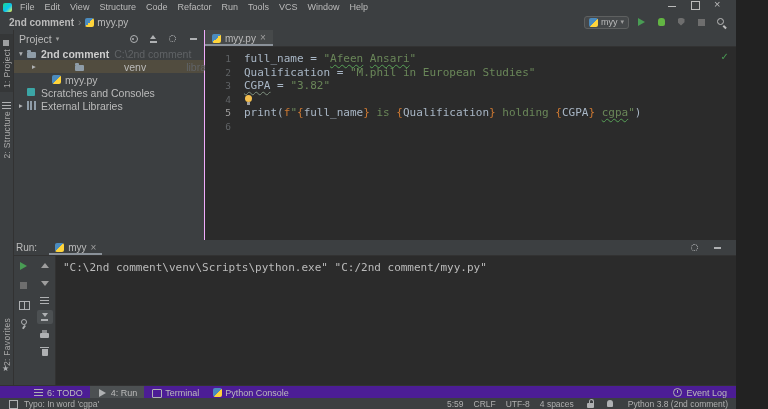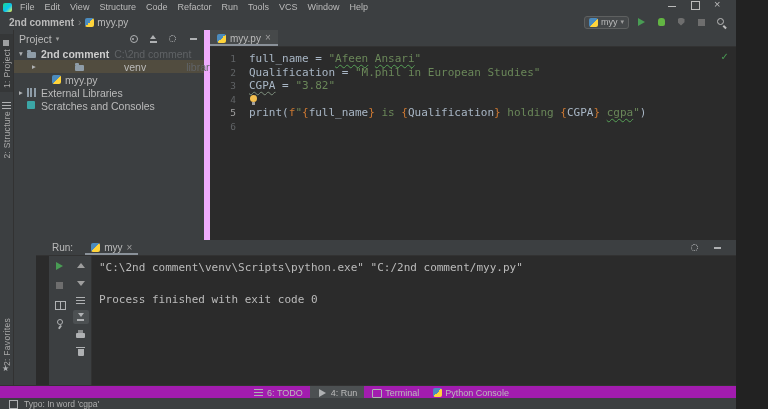--- a/index.html
+++ b/index.html
@@ -36,21 +36,21 @@
   .stripe{position:absolute;left:0;top:30px;width:13px;height:355px;background:#3C3F41;
           border-right:1px solid #323232;z-index:6;}
   .stripe-item{position:absolute;left:0;width:13px;display:flex;flex-direction:column;align-items:center;
                color:#A9A9A9;font-size:8.5px;}
   .stripe-label{writing-mode:vertical-rl;transform:rotate(180deg);white-space:nowrap;letter-spacing:.3px;}
   .stripe-item.active{background:#353738;}
 
   
   .main{position:absolute;top:30px;left:13px;right:0;height:210px;display:flex;}
 
-  .project-panel{width:191px;background:#3C3F41;border-right:6px solid #f0abfc;flex:none;}
+  .project-panel{width:191px;background:#3C3F41;border-right:1px solid #f0abfc;flex:none;}
   .panel-header{height:17px;display:flex;align-items:center;padding:0 4px 0 6px;gap:4px;font-size:10.5px;}
   .panel-header .title{color:#BBBBBB;}
   .panel-header-icons{margin-left:auto;display:flex;gap:6px;align-items:center;}
   .tree{font-size:10.5px;}
   .tree-row{height:13px;display:flex;align-items:center;white-space:nowrap;}
   .tree-row.selected{background:#514C3F;gap:35px;}
   .tree-row .chev{width:10px;font-size:7.5px;color:#AFB1B3;text-align:center;flex:none;}
   .tree-label{margin-left:4px;color:#BBBBBB;}
   .tree-label.bold{font-weight:bold;color:#CCCCCC;}
   .tree-detail{margin-left:5px;color:#606366;}
@@ -69,38 +69,38 @@
   .code-text{white-space:pre;font-family:"DejaVu Sans Mono",monospace;margin-left:6px;}
   .tk-v{color:#A9B7C6;}
   .tk-s{color:#6A8759;}
   .tk-b{color:#CC7832;}
   .tk-st{color:#6A8759;text-decoration:underline wavy #56A156 1px;text-underline-offset:2px;}
   .tk-vt{color:#A9B7C6;text-decoration:underline wavy #7F917F 1px;text-underline-offset:2px;}
   .inspect-ok{position:absolute;top:3px;right:7px;color:#499C54;font-size:10px;}
   .inspect-ok::before{content:"\2713";}
 
   
-  .runpanel{position:absolute;top:240px;left:0;right:0;height:145px;background:#2B2B2B;margin-left:36px;}
+  .runpanel{position:absolute;top:240px;left:0;right:0;height:145px;background:#2B2B2B;}
   .runheader{height:15px;background:#3C3F41;border-bottom:1px solid #323232;display:flex;align-items:center;
              padding-left:16px;font-size:10px;color:#BBBBBB;}
   .run-tab{display:flex;align-items:center;gap:4px;margin-left:12px;padding:0 6px;height:15px;
            box-shadow:inset 0 -2px 0 #8A9199;}
   .runheader-icons{margin-left:auto;display:flex;gap:8px;padding-right:12px;}
   .runbody{position:absolute;top:16px;bottom:0;left:13px;right:0;display:flex;}
   .runcol{width:21px;background:#3C3F41;display:flex;flex-direction:column;align-items:center;
           padding-top:3px;gap:5px;flex:none;}
   .runcol.col2{border-right:1px solid #323232;gap:3px;}
   .icbtn{width:16px;height:14px;display:flex;align-items:center;justify-content:center;}
   .icbtn.boxed{background:#4C5052;border-radius:2px;}
   .console{flex:1;padding:4px 0 0 7px;font-size:11px;line-height:16px;color:#BBBBBB;overflow:hidden;}
   .console-line{white-space:pre;font-family:"DejaVu Sans Mono",monospace;}
 
   
-  .bottombar{position:absolute;top:385px;left:0;right:0;height:13px;background:#a21caf;border-top:1px solid #323232;
-             display:flex;align-items:center;font-size:9px;color:#BBBBBB;padding-left:26px;flex-direction:column;}
+  .bottombar{position:absolute;top:385px;left:0;right:0;height:13px;background:#4c1d95;border-top:1px solid #323232;
+             display:flex;align-items:center;font-size:9px;color:#BBBBBB;padding-left:26px;}
   .tool-btn{display:flex;align-items:center;gap:3px;padding:0 7px;height:13px;}
   .tool-btn.active{background:#4C5052;}
   .event-log{margin-left:auto;display:flex;align-items:center;gap:3px;padding-right:9px;}
 
   
   .statusbar{position:absolute;top:398px;left:0;right:0;height:11px;background:#3C3F41;
              display:flex;align-items:center;font-size:8.5px;color:#B0B0B0;padding:0 8px;gap:5px;}
   .status-right{margin-left:auto;display:flex;align-items:center;gap:10px;}
 
   
@@ -283,28 +283,28 @@
             <span class="ic ic-folder"></span>
             <span class="tree-label">venv</span>
             <span class="tree-detail">library root</span>
           </div>
           <div class="tree-row" style="padding-left: 29px;">
             <span class="chev"></span>
             <span class="ic ic-python"></span>
             <span class="tree-label">myy.py</span>
           </div>
           <div class="tree-row" style="padding-left: 3px;">
+            <span class="chev"></span>
+            <span class="ic ic-scratches"></span>
+            <span class="tree-label">Scratches and Consoles</span>
+          </div>
+          <div class="tree-row" style="padding-left: 3px;">
             <span class="chev chev-right"></span>
             <span class="ic ic-library"></span>
             <span class="tree-label">External Libraries</span>
-          </div>
-          <div class="tree-row" style="padding-left: 3px;">
-            <span class="chev"></span>
-            <span class="ic ic-scratches"></span>
-            <span class="tree-label">Scratches and Consoles</span>
           </div>
         </div>
     </div>
 
     <div class="editor">
       <div class="tabbar">
         <div class="tab">
           <span class="ic ic-python"></span>
           <span>myy.py</span>
           <span class="tab-close"></span>
@@ -388,21 +388,20 @@
           <span class="icbtn">
             <span class="ic ic-print"></span>
           </span>
           <span class="icbtn">
             <span class="ic ic-clear-all"></span>
           </span>
         </div>
       <div class="console" id="console">
           <div class="console-line">"C:\2nd comment\venv\Scripts\python.exe" "C:/2nd comment/myy.py"</div>
           <div class="console-line"> </div>
-          <div class="console-line">Process finished with exit code 0</div>
         </div>
     </div>
   </div>
 
   <div class="bottombar">
     <div id="bottom-tools" style="display:flex;align-items:center;height:100%;">
         <div class="tool-btn">
           <span class="ic ic-todo"></span>
           <span>6: TODO</span>
         </div>
@@ -421,15 +420,30 @@
       </div>
     <div class="event-log">
       <span class="ic ic-event-log"></span>
       <span>Event Log</span>
     </div>
   </div>
 
   <div class="statusbar">
     <span class="ic ic-typo-indicator"></span>
     <span>Typo: In word 'cgpa'</span>
+    <div class="status-right">
+      <span>5:59</span>
+      <span>CRLF</span>
+      <span>UTF-8</span>
+      <span>4 spaces</span>
+      <span id="status-icons" style="display:inline-flex;gap:6px;">
+          <span class="tbtn">
+            <span class="ic ic-readonly-lock"></span>
+          </span>
+          <span class="tbtn">
+            <span class="ic ic-inspections-profile"></span>
+          </span>
+        </span>
+      <span>Python 3.8 (2nd comment)</span>
+    </div>
   </div>
 
 </div>
 
 </body></html>

